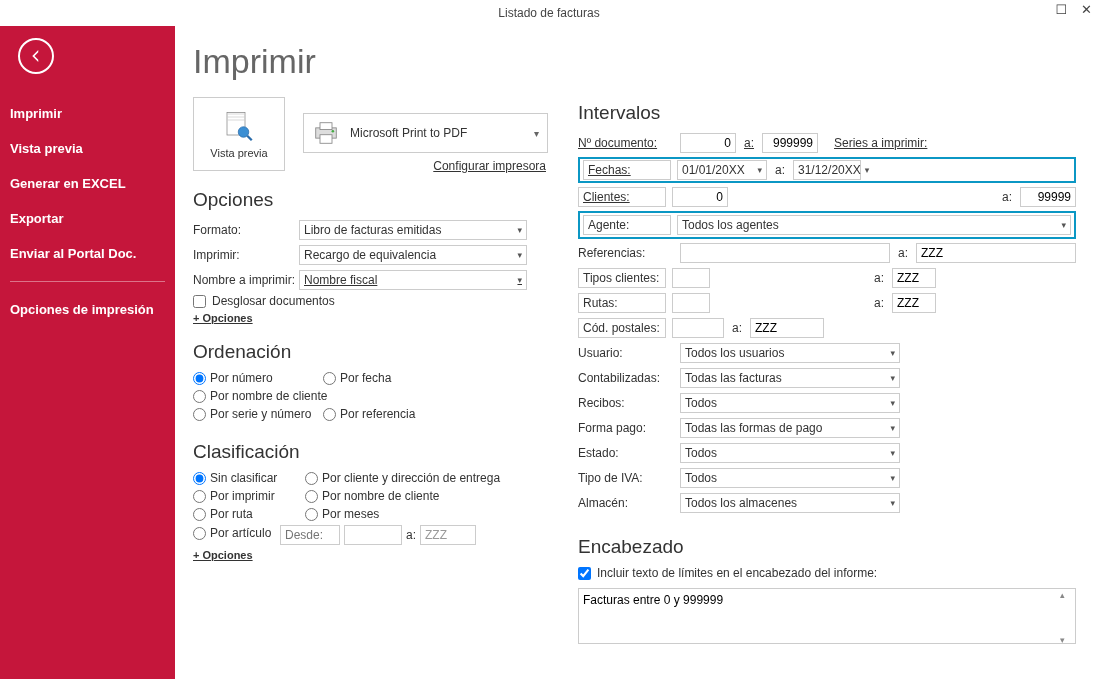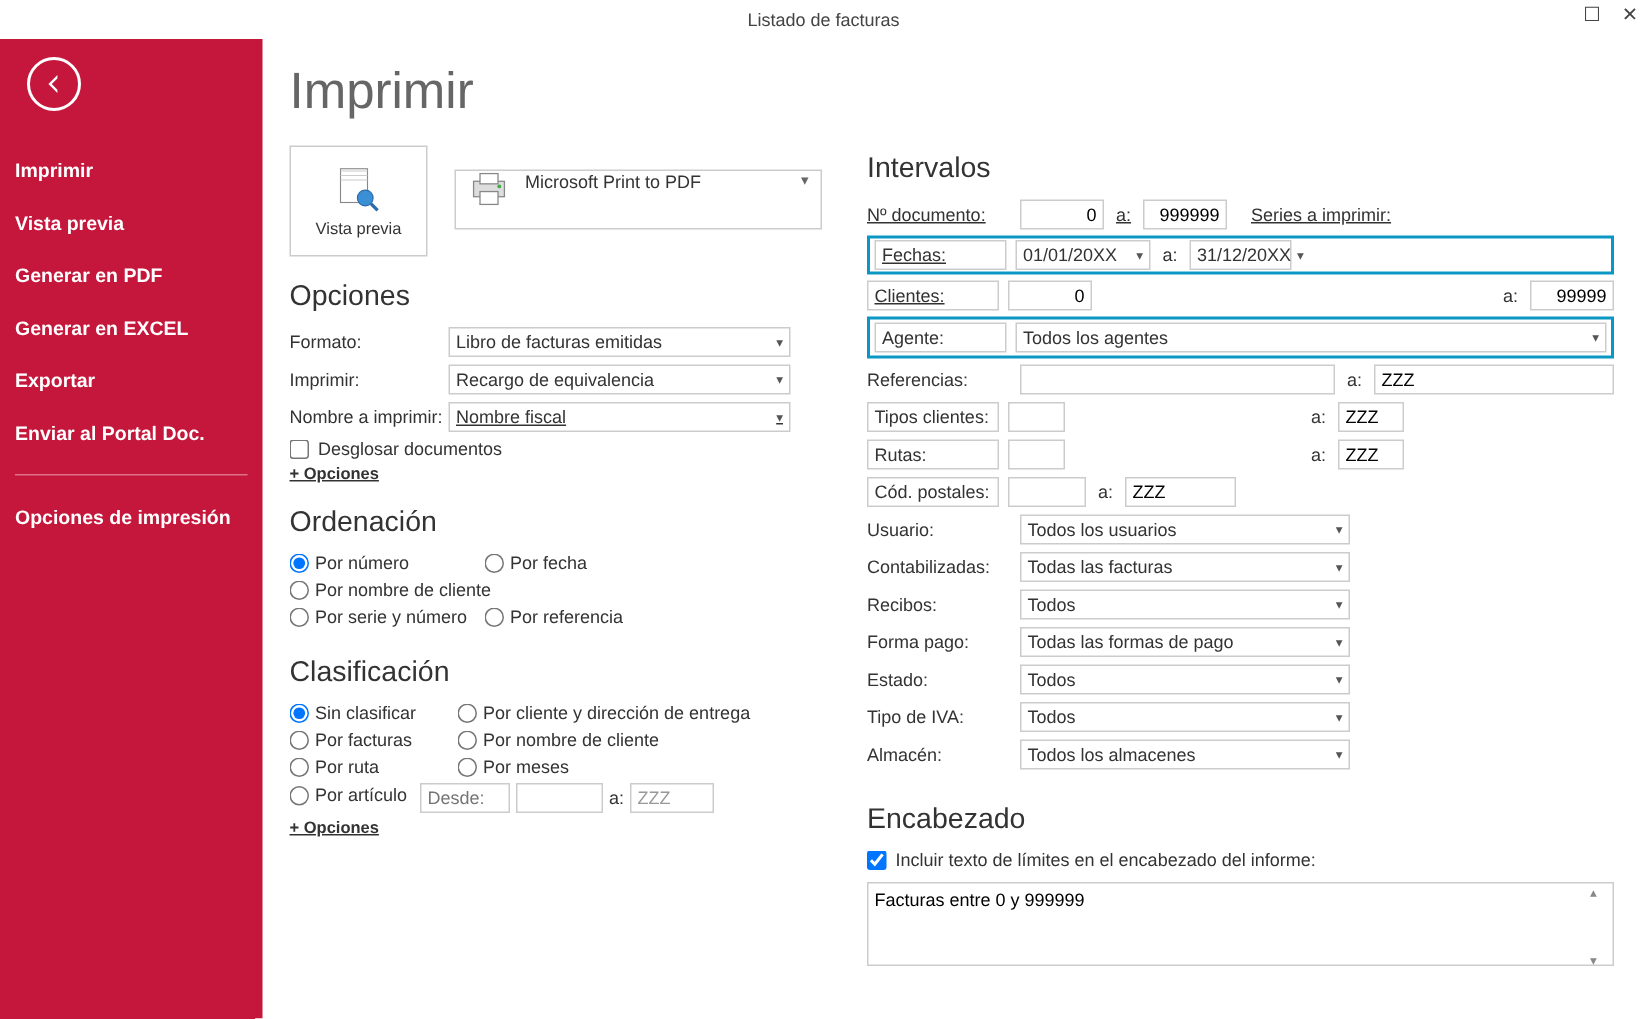--- a/index.html
+++ b/index.html
@@ -94,21 +94,21 @@
   color: #333;
   gap: 4px;
 }
 .vista-tile svg { width: 36px; height: 34px; }
 .printer-select {
   border: 1px solid #ccc;
   height: 40px;
   margin-top: 16px;
   width: 245px;
   display: flex;
-  align-items: flex-start;
+  align-items: center;
   padding: 0 8px;
   cursor: pointer;
   gap: 10px;
 }
 .printer-select .dd { margin-left: auto; font-size: 10px; color: #666; }
 .cfg-link { text-align: right; text-decoration: underline; color: #333; cursor: pointer; font-size: 12px; margin-top: 6px; margin-right: 2px; }
 
 h2.section { font-size: 19px; font-weight: normal; color: #333; margin-top: 16px; margin-bottom: 8px; }
 
 .form-row { display: flex; align-items: center; margin-bottom: 3px; min-height: 22px; }
@@ -187,21 +187,20 @@
 
 <div class="main">
   <div class="sidebar">
     <div class="back">
       <svg viewBox="0 0 24 24" width="18" height="18">
           <path d="M15 4l-8 8 8 8v-3l-5-5 5-5z"></path>
         </svg>
     </div>
     <div class="item">Imprimir</div>
     <div class="item">Vista previa</div>
-    <div class="item">Generar en PDF</div>
     <div class="item">Generar en EXCEL</div>
     <div class="item">Exportar</div>
     <div class="item">Enviar al Portal Doc.</div>
     <div class="sep"></div>
     <div class="item">Opciones de impresión</div>
   </div>
 
   <div class="content">
     <div class="cols">
 
@@ -222,20 +221,21 @@
             <div class="printer-select">
               <svg width="28" height="24" viewBox="0 0 32 28">
                 <rect x="4" y="8" width="24" height="12" fill="#ddd" stroke="#888"></rect>
                 <rect x="9" y="2" width="14" height="8" fill="#fff" stroke="#888"></rect>
                 <rect x="9" y="16" width="14" height="10" fill="#fff" stroke="#888"></rect>
                 <circle cx="24" cy="12" r="1.5" fill="#4a4"></circle>
               </svg>
               <span>Microsoft Print to PDF</span>
               <span class="dd">▾</span>
             </div>
+            <div class="cfg-link">Configurar impresora</div>
           </div>
         </div>
 
         <h2 class="section">Opciones</h2>
         <div class="form-row">
           <span class="lbl">Formato:</span>
           <div class="select" style="width:228px;">
             <span>Libro de facturas emitidas</span>
               <span class="dd">▾</span>
           </div>
@@ -293,21 +293,21 @@
               <span>Sin clasificar</span>
             </label>
           <label class="radio">
               <input type="radio" name="clas" style="">
               <span>Por cliente y dirección de entrega</span>
             </label>
         </div>
         <div class="radios">
           <label class="radio" style="width:112px;">
               <input type="radio" name="clas" style="">
-              <span>Por facturas</span>
+              <span>Por imprimir</span>
             </label>
           <label class="radio">
               <input type="radio" name="clas" style="">
               <span>Por nombre de cliente</span>
             </label>
         </div>
         <div class="radios">
           <label class="radio" style="width:112px;">
               <input type="radio" name="clas" style="">
               <span>Por ruta</span>

